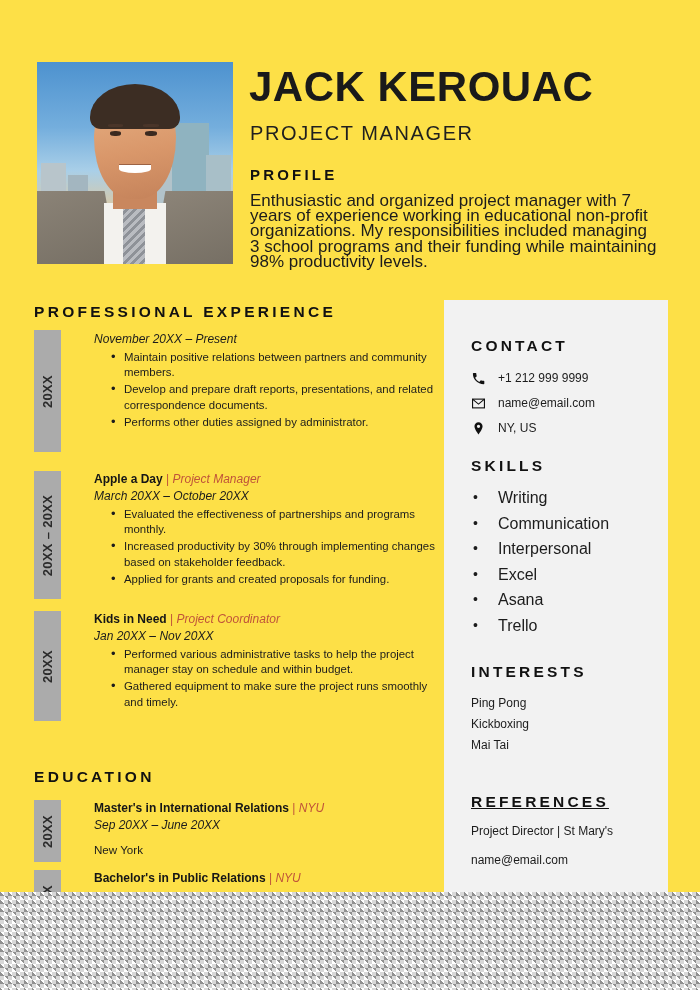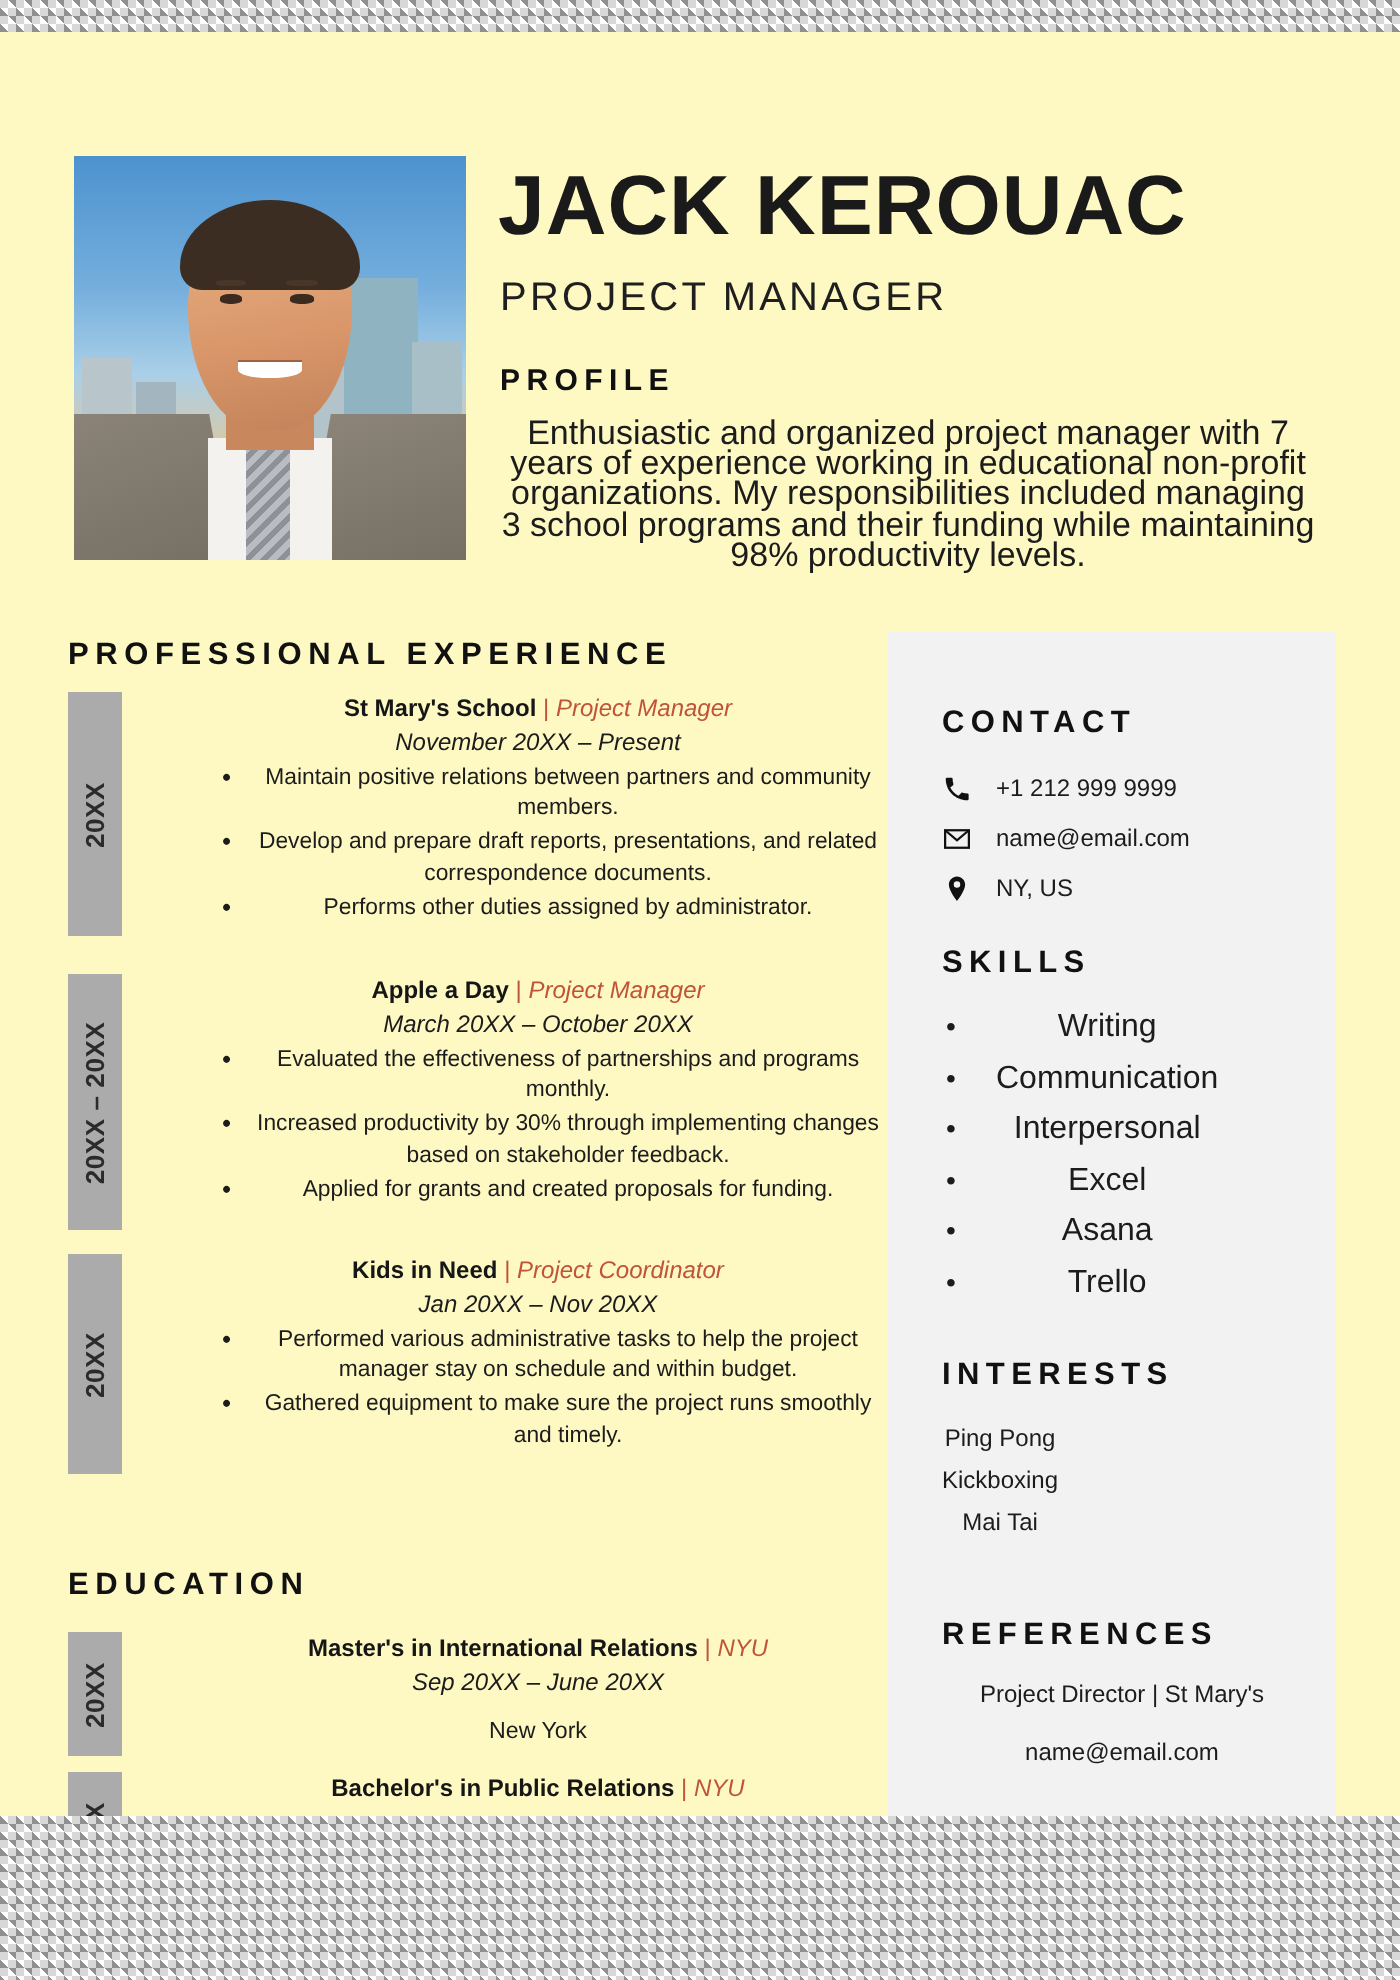--- a/index.html
+++ b/index.html
@@ -17,26 +17,25 @@
       linear-gradient(45deg, #ffffff 25%, transparent 25%, transparent 75%, #ffffff 75%);
     background-size: 8px 8px, 8px 8px;
     background-position: 0 0, 4px 4px;
     position: relative;
   }
 
   
   .page {
     position: absolute;
     left: 0;
-    top: 16px;
+    top: 0;
     width: 700px;
     height: 892px;
-    background: #fef9c3;
+    background: #fde047;
     overflow: hidden;
-    text-align: center;
   }
 
   
   .header {
     position: absolute;
     left: 0; top: 0;
     width: 700px;
     height: 285px;
   }
   .photo {
@@ -265,21 +264,21 @@
     position: absolute;
     left: 27px;
     font-size: 15.5px;
     font-weight: bold;
     letter-spacing: 3.2px;
     color: #111111;
   }
   #contact-head   { top: 37px; }
   #skills-head    { top: 157px; }
   #interests-head { top: 363px; }
-  #refs-head      { top: 493px; }
+  #refs-head      { top: 493px; text-decoration: underline; }
 
   .contact-list { position: absolute; left: 27px; top: 67px; }
   .contact-row {
     display: flex;
     align-items: center;
     height: 22px;
     margin-bottom: 3px;
   }
   .contact-row .ico {
     width: 20px;
@@ -366,25 +365,20 @@
     <div class="profile-body">Enthusiastic and organized project manager with 7 years of experience working in educational non-profit organizations. My responsibilities included managing 3 school programs and their funding while maintaining 98% productivity levels.</div>
   </div>
 
   <div class="sec-head" id="exp-head">PROFESSIONAL EXPERIENCE</div>
 
   <div class="entry" style="top:330px;">
     <div class="datebox v" style="top:0; height:122px;">
       <span>20XX</span>
     </div>
     <div class="entry-body">
-      <div class="org">
-        <span>St Mary's School</span>
-        <span class="sep">|</span>
-        <span class="role">Project Manager</span>
-      </div>
       <div class="dates">November 20XX – Present</div>
       <ul class="bullets">
         <li>Maintain positive relations between partners and community members.</li>
         <li>Develop and prepare draft reports, presentations, and related correspondence documents.</li>
         <li>Performs other duties assigned by administrator.</li>
       </ul>
     </div>
   </div>
 
   <div class="entry" style="top:471px;">

